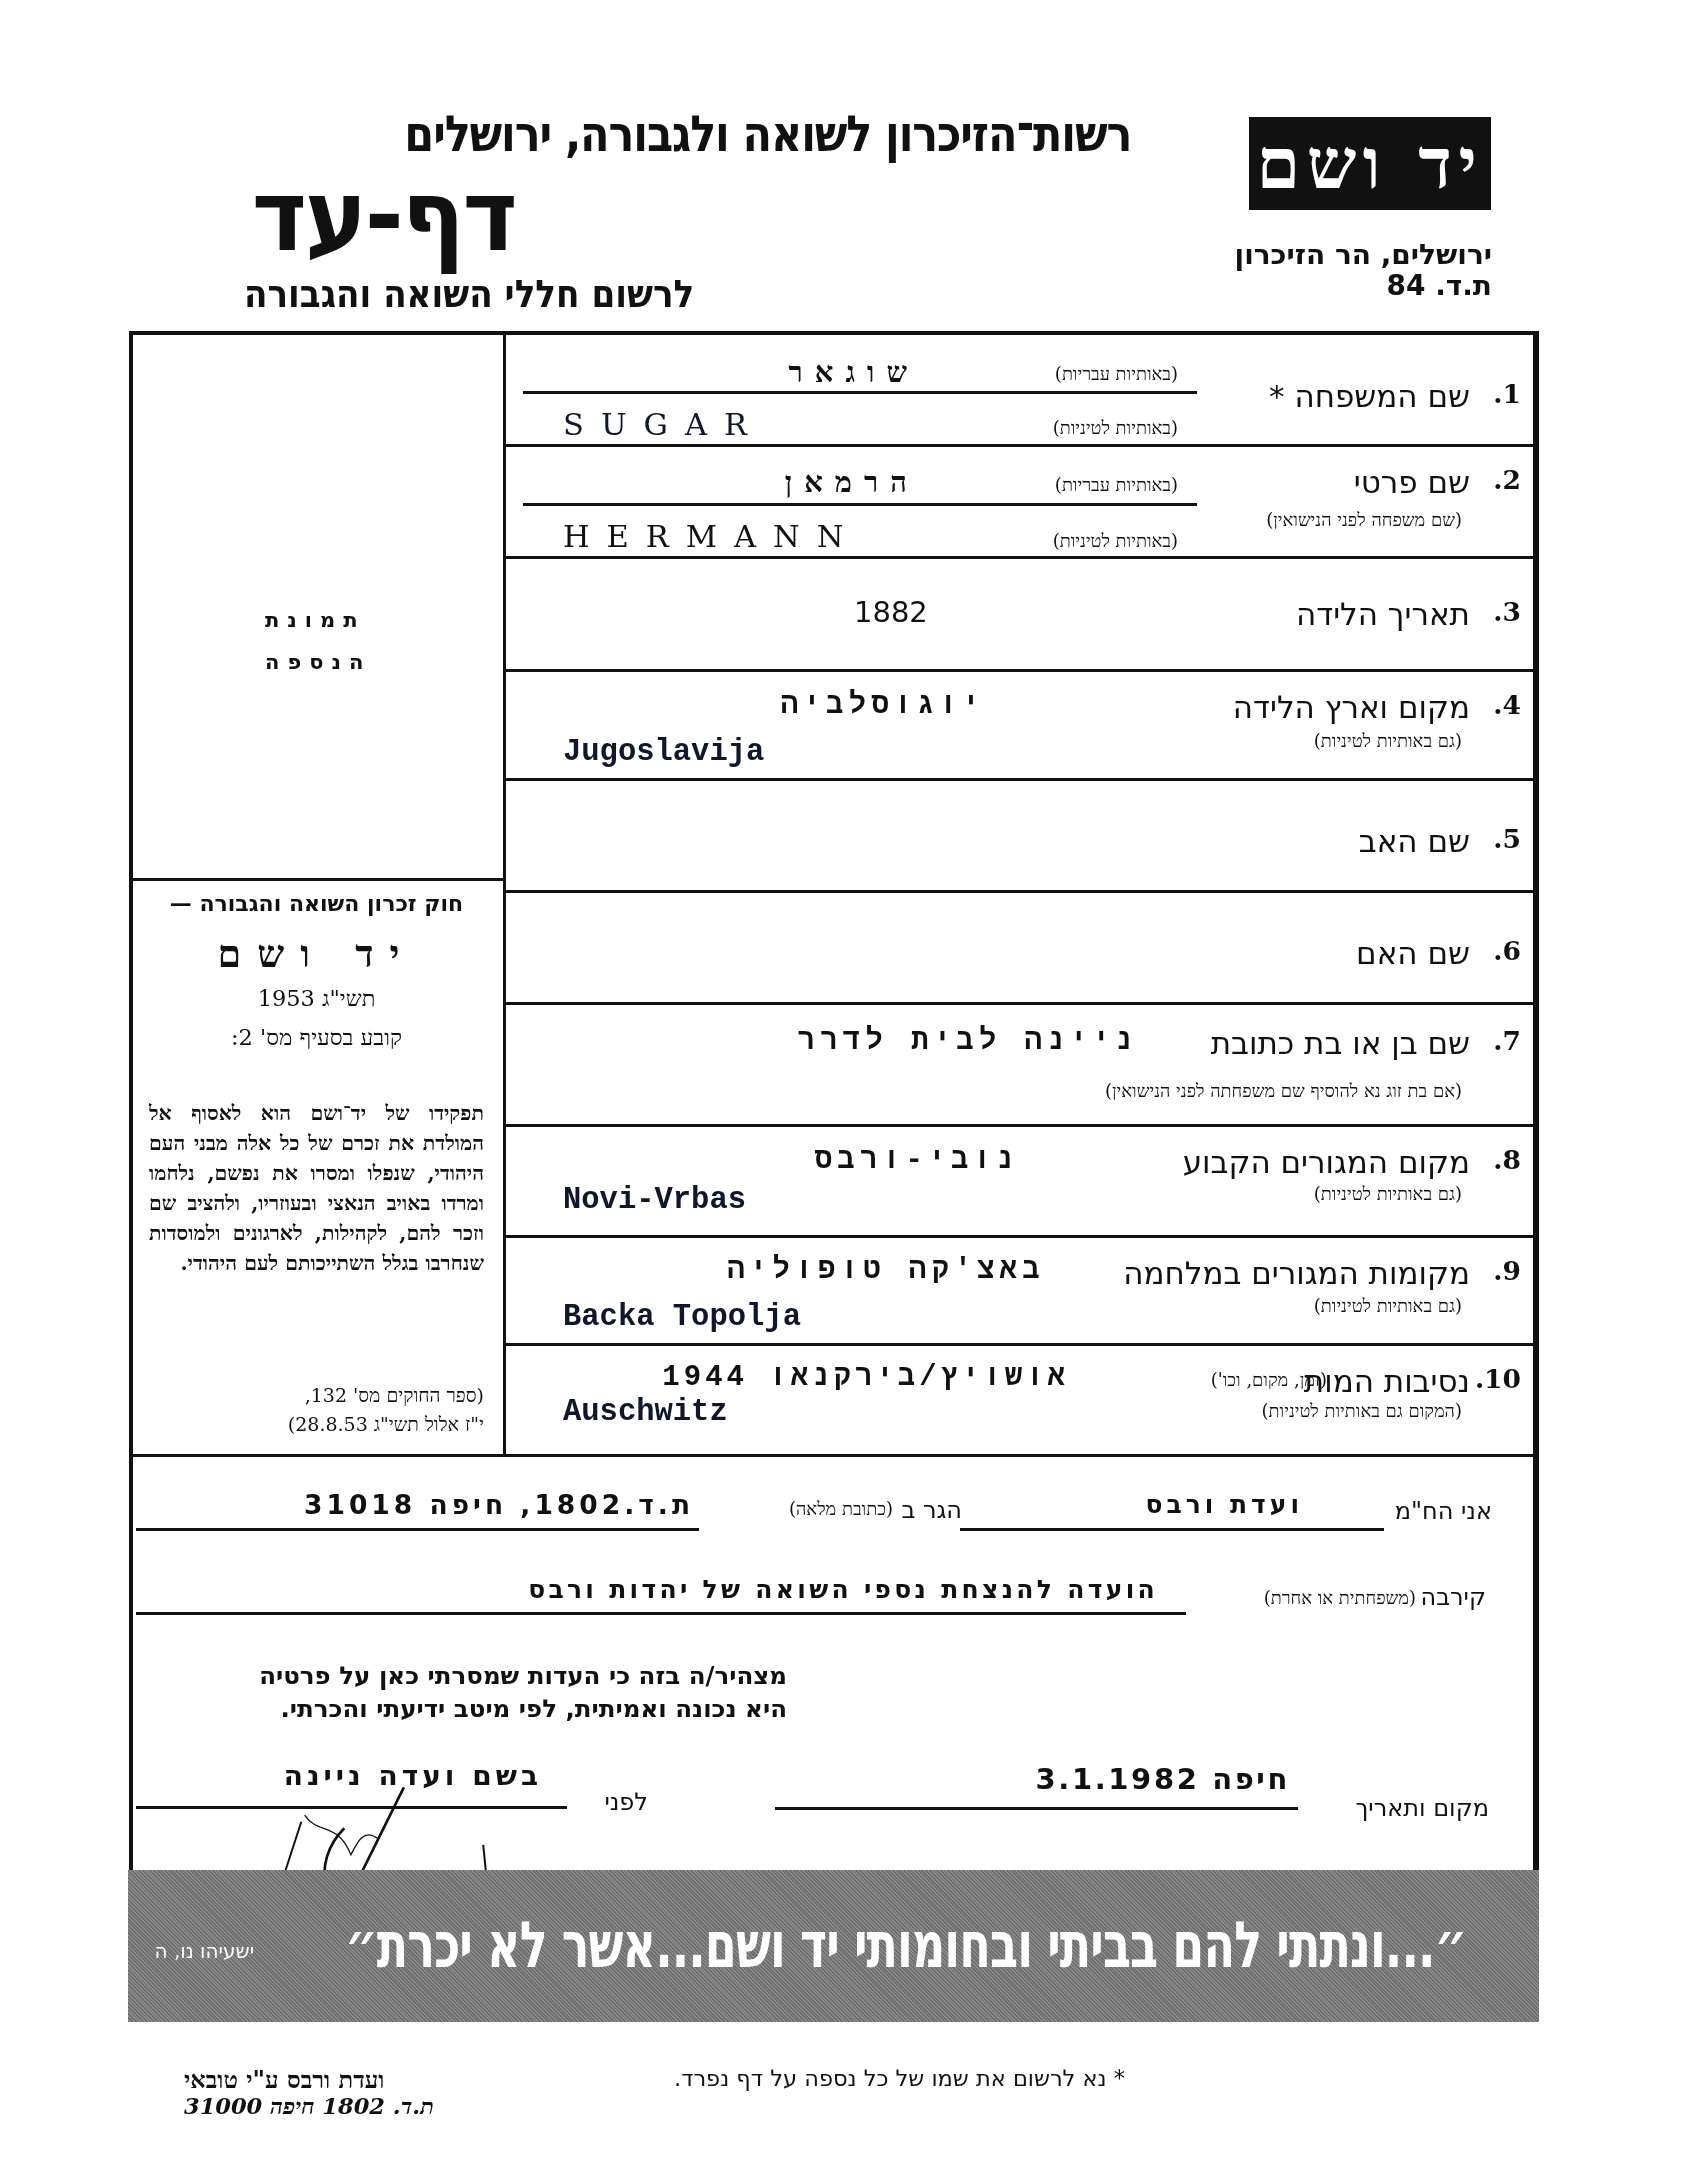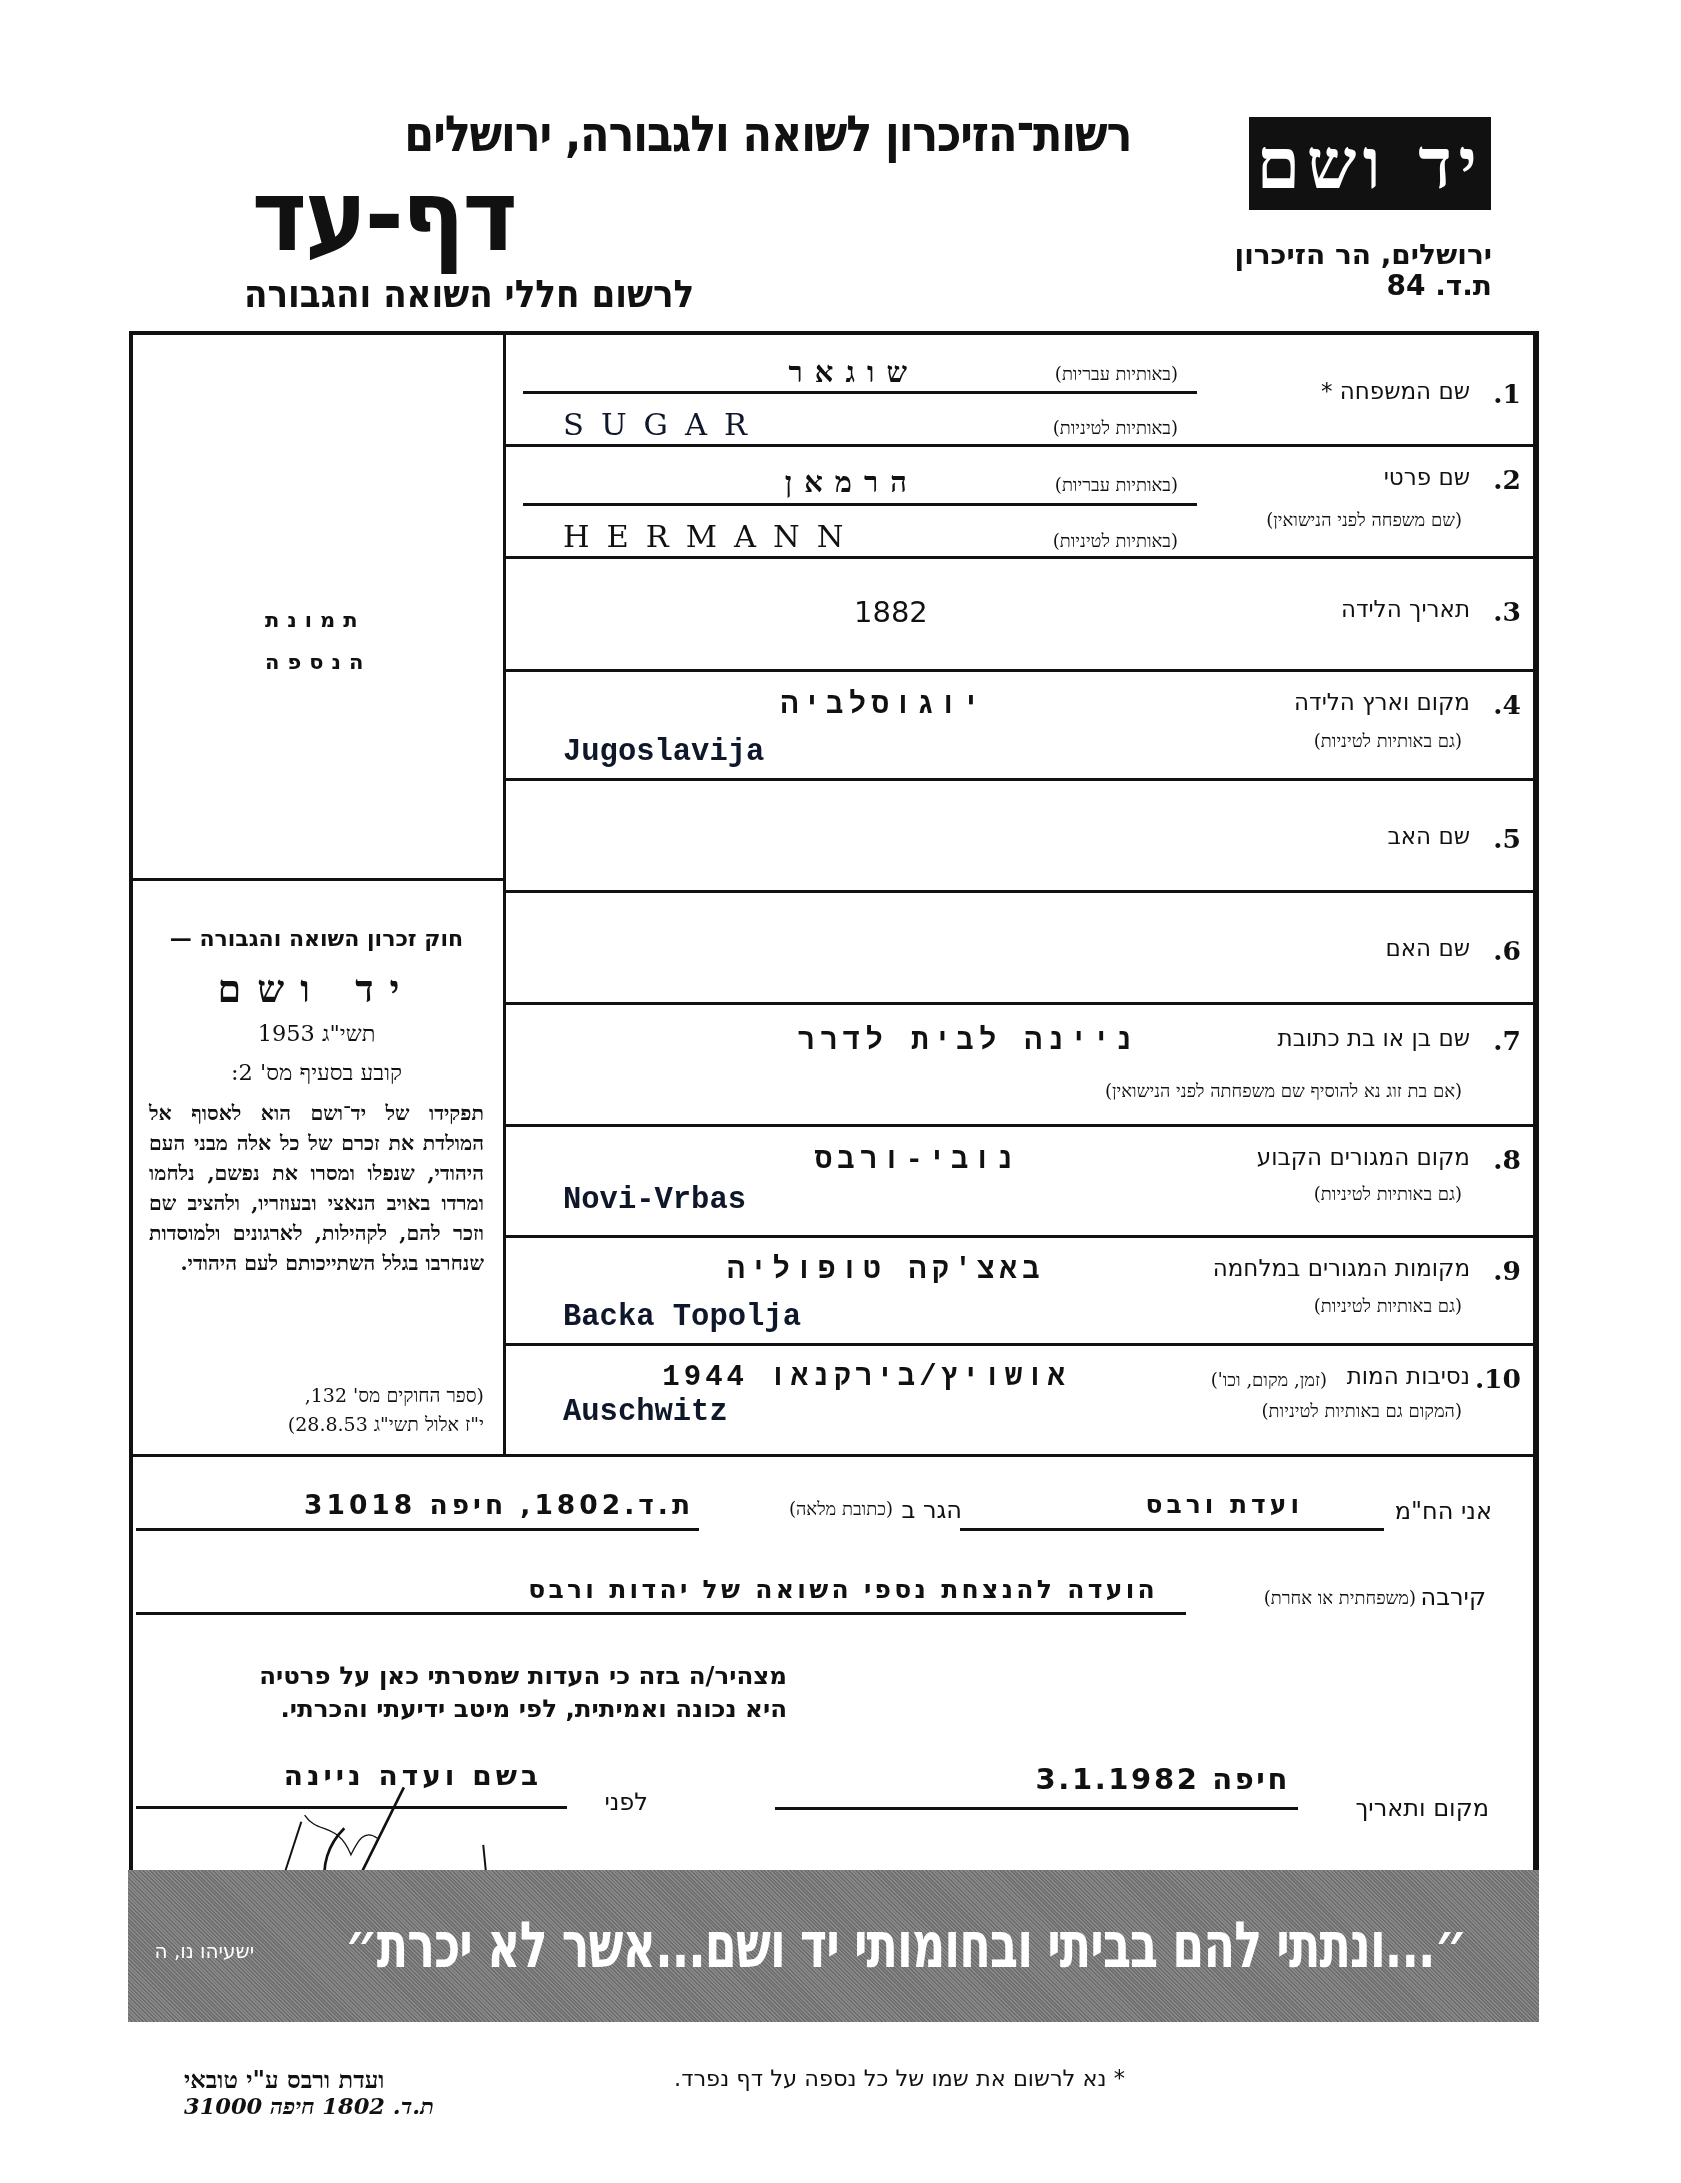--- a/index.html
+++ b/index.html
@@ -21,30 +21,30 @@
   #logo-address{right:189px;top:240px;font-size:28px;line-height:30.5px;text-align:right;white-space:nowrap;}
 
   
   #frame{left:129px;top:331px;width:1410px;height:1543px;border-top:4.6px solid #111;border-left:4.6px solid #111;border-right:6px solid #111;box-sizing:border-box;}
   #col-divider{left:503px;top:335px;width:2.6px;height:1119px;background:#111;}
   #grid-bottom{left:132px;top:1454px;width:1404px;height:2.6px;background:#111;}
 
   .row-line{position:absolute;left:506px;width:1032px;height:2.6px;background:#111;}
   .field-line{position:absolute;height:2.6px;background:#111;}
 
-  .item-label{position:absolute;font-size:23px;white-space:nowrap;text-align:right;direction:rtl;}
+  .item-label{position:absolute;font-size:31px;white-space:nowrap;text-align:right;direction:rtl;}
   .item-num{position:absolute;font-size:26.5px;font-weight:bold;font-family:"DejaVu Serif",serif;}
   .hint{position:absolute;font-size:18px;white-space:nowrap;direction:rtl;font-family:"DejaVu Serif",serif;}
   .val-heb{position:absolute;font-size:29px;letter-spacing:12px;white-space:nowrap;direction:rtl;font-weight:bold;}
   .val-lat{position:absolute;font-size:30.5px;white-space:nowrap;}
 
   
   #photo-label{left:265px;top:599px;width:119px;text-align:left;font-size:21px;line-height:42px;letter-spacing:8px;font-weight:bold;}
   #law-sep{left:132px;top:878px;width:372px;height:2.6px;background:#111;}
-  #law-block{left:149px;top:891px;width:335px;text-align:center;direction:rtl;margin-top:35px;}
+  #law-block{left:149px;top:891px;width:335px;text-align:center;direction:rtl;}
   #law-block .l1{font-size:22px;font-weight:bold;white-space:nowrap;}
   #law-block .l2{font-size:38px;font-weight:bold;letter-spacing:16px;margin-top:14.6px;font-family:"DejaVu Serif",serif;}
   #law-block .l3{font-size:22.5px;margin-top:9.3px;font-family:"DejaVu Serif",serif;}
   #law-block .l4{font-size:22.5px;margin-top:12px;font-family:"DejaVu Serif",serif;}
   #law-para{left:149px;top:1098px;width:335px;direction:rtl;text-align:justify;text-align-last:right;font-size:20.5px;line-height:30px;font-weight:bold;font-family:"DejaVu Serif",serif;}
   #law-src{left:149px;top:1381px;width:335px;direction:rtl;text-align:right;font-size:19px;line-height:29px;font-family:"DejaVu Serif",serif;}
 
   
   .decl-label{position:absolute;font-size:24px;white-space:nowrap;direction:rtl;}
   .decl-val{position:absolute;font-size:25px;letter-spacing:4px;white-space:nowrap;direction:rtl;font-weight:bold;}

